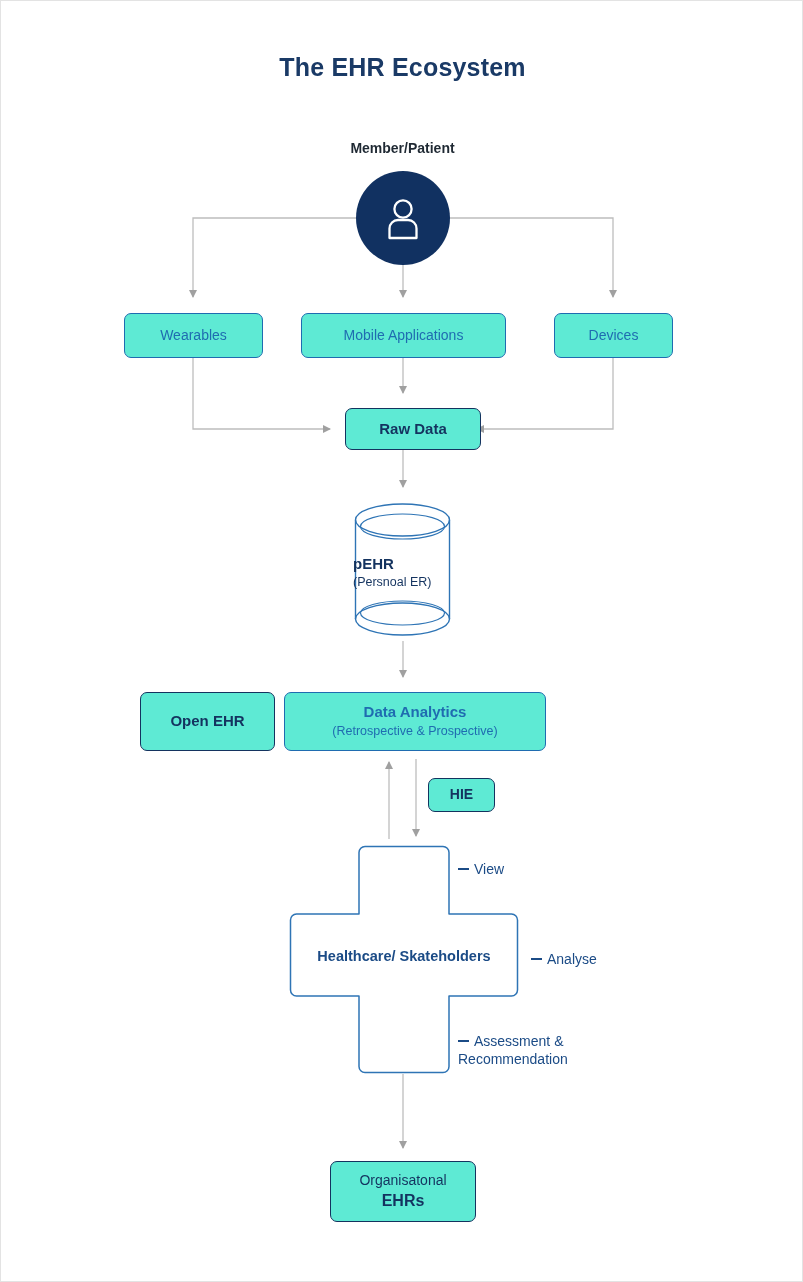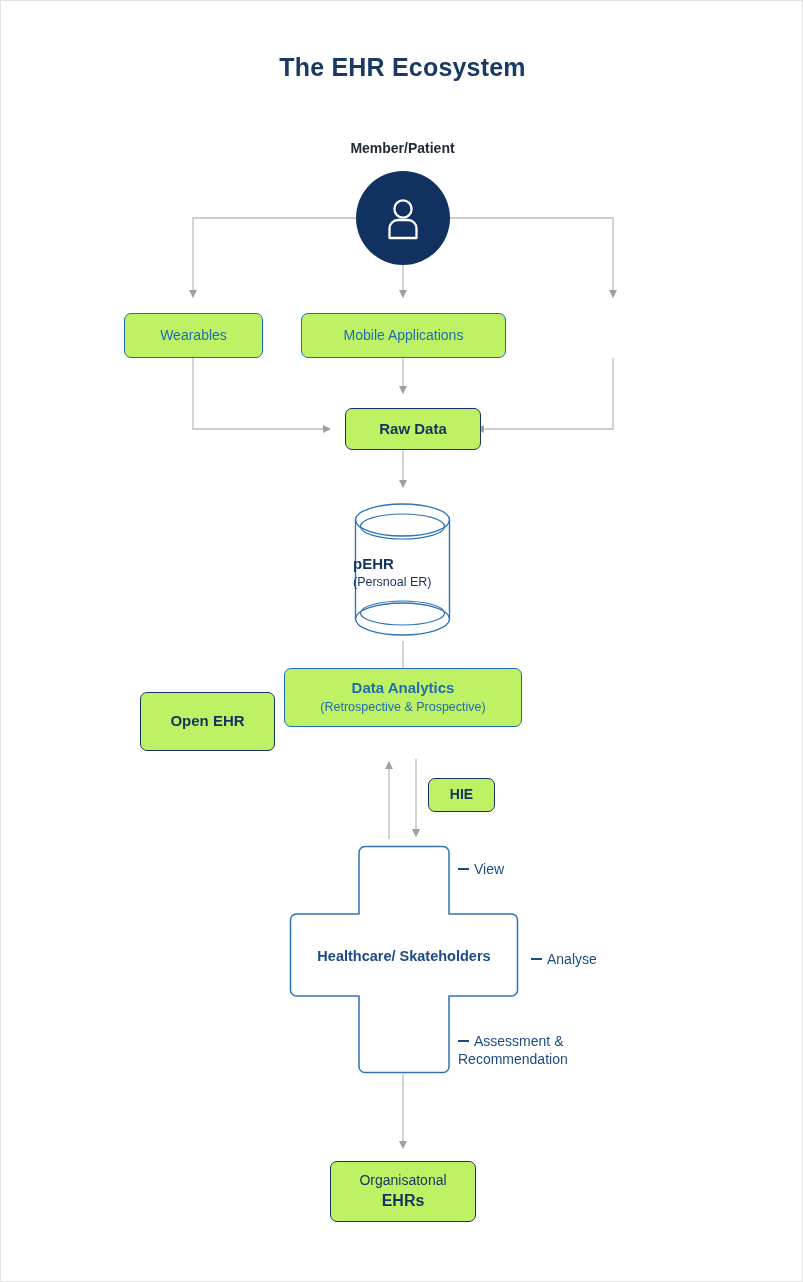--- a/index.html
+++ b/index.html
@@ -70,21 +70,21 @@
     display: flex;
     align-items: center;
     justify-content: center;
   }
 
   
   .node {
     position: absolute;
     box-sizing: border-box;
     border-radius: 7px;
-    background: #bef264;
+    background: #5eead4;
     display: flex;
     flex-direction: column;
     align-items: center;
     justify-content: center;
     text-align: center;
     line-height: 1.25;
   }
   .node.blue {
     border: 1.6px solid #1f6cb0;
     color: #1f6cb0;
@@ -92,21 +92,21 @@
   .node.navy {
     border: 1.6px solid #14335f;
     color: #14335f;
   }
 
   #node-wearables { left: 123px; top: 312px; width: 139px; height: 45px; font-size: 14px; }
   #node-mobile    { left: 300px; top: 312px; width: 205px; height: 45px; font-size: 14px; }
   #node-devices   { left: 553px; top: 312px; width: 119px; height: 45px; font-size: 14px; }
   #node-rawdata   { left: 344px; top: 407px; width: 136px; height: 42px; font-size: 15px; font-weight: bold; }
   #node-openehr   { left: 139px; top: 691px; width: 135px; height: 59px; font-size: 15px; font-weight: bold; }
-  #node-analytics { left: 283px; top: 667px; width: 238px; height: 59px; }
+  #node-analytics { left: 283px; top: 691px; width: 262px; height: 59px; }
   #node-hie       { left: 427px; top: 777px; width: 67px; height: 34px; font-size: 14px; font-weight: bold; }
   #node-orgehr    { left: 329px; top: 1160px; width: 146px; height: 61px; font-size: 14px; }
 
   .analytics-title {
     font-size: 15px;
     font-weight: bold;
   }
   .analytics-sub {
     font-size: 12.5px;
     margin-top: 2px;
@@ -220,20 +220,23 @@
         <circle cx="22" cy="15" r="8.6" fill="none" stroke="#ffffff" stroke-width="2.3"></circle>
         <path d="M8.5,44 L8.5,34.5 a8.5,8.5 0 0 1 8.5,-8.5 L27,26 a8.5,8.5 0 0 1 8.5,8.5 L35.5,44 z" fill="none" stroke="#ffffff" stroke-width="2.3" stroke-linejoin="round"></path>
       </svg>
     </div>
 
     <div class="node blue" id="node-wearables">
       <span>Wearables</span>
     </div>
     <div class="node blue" id="node-mobile">
       <span>Mobile Applications</span>
+    </div>
+    <div class="node blue" id="node-devices">
+      <span>Devices</span>
     </div>
 
     <div class="node navy" id="node-rawdata">
       <span>Raw Data</span>
     </div>
 
     <svg class="cylinder" viewBox="0 0 99 137">
       <ellipse cx="49.5" cy="19" rx="47" ry="16" fill="#ffffff" stroke="#2e74b5" stroke-width="1.4"></ellipse>
       <path d="M2.5,19 L2.5,118" fill="none" stroke="#2e74b5" stroke-width="1.4"></path>
       <path d="M96.5,19 L96.5,118" fill="none" stroke="#2e74b5" stroke-width="1.4"></path>

